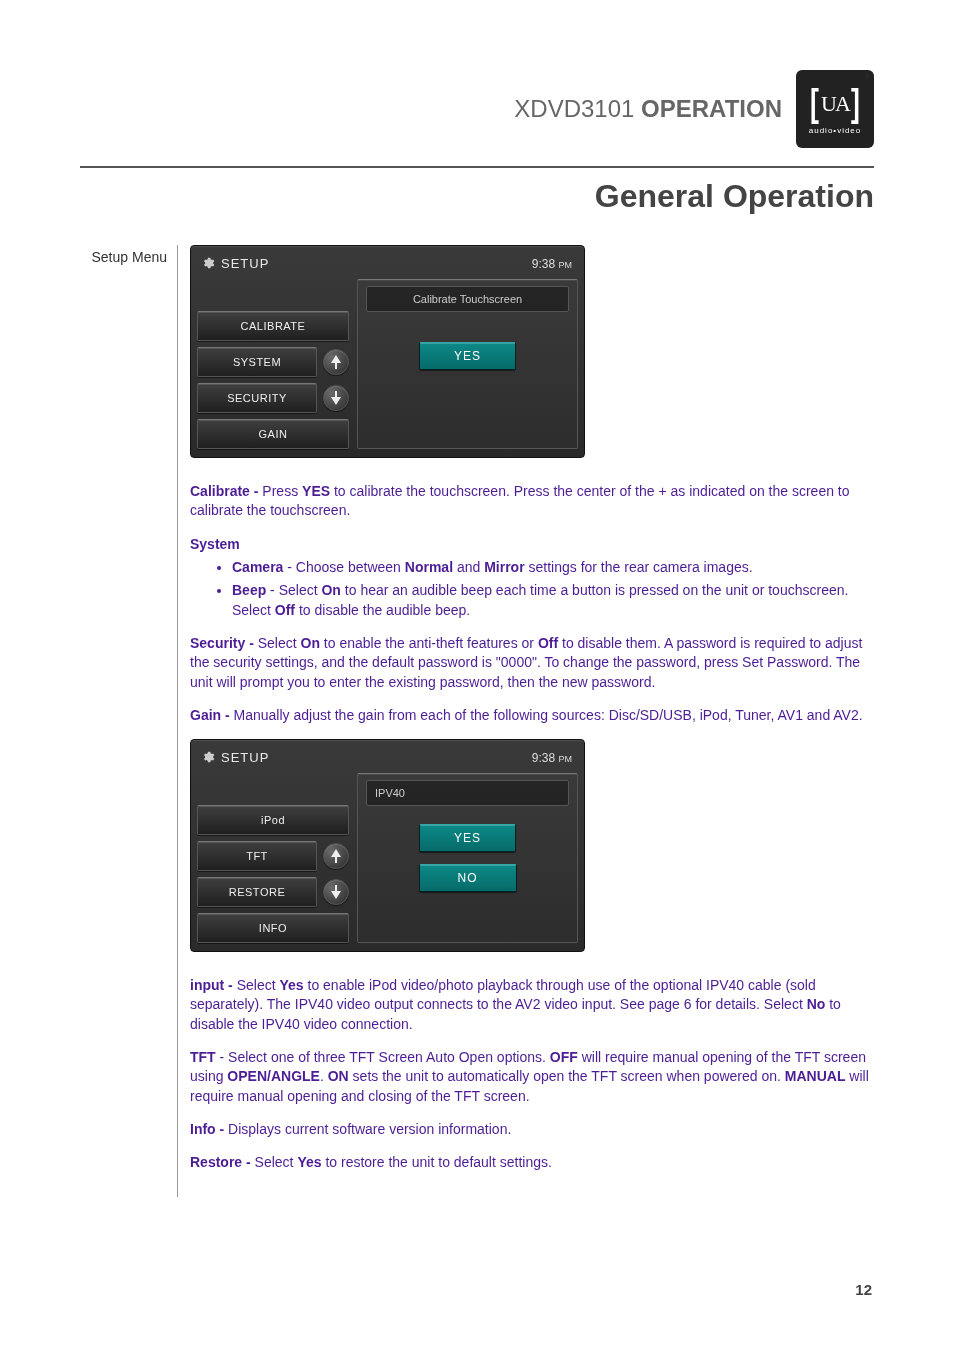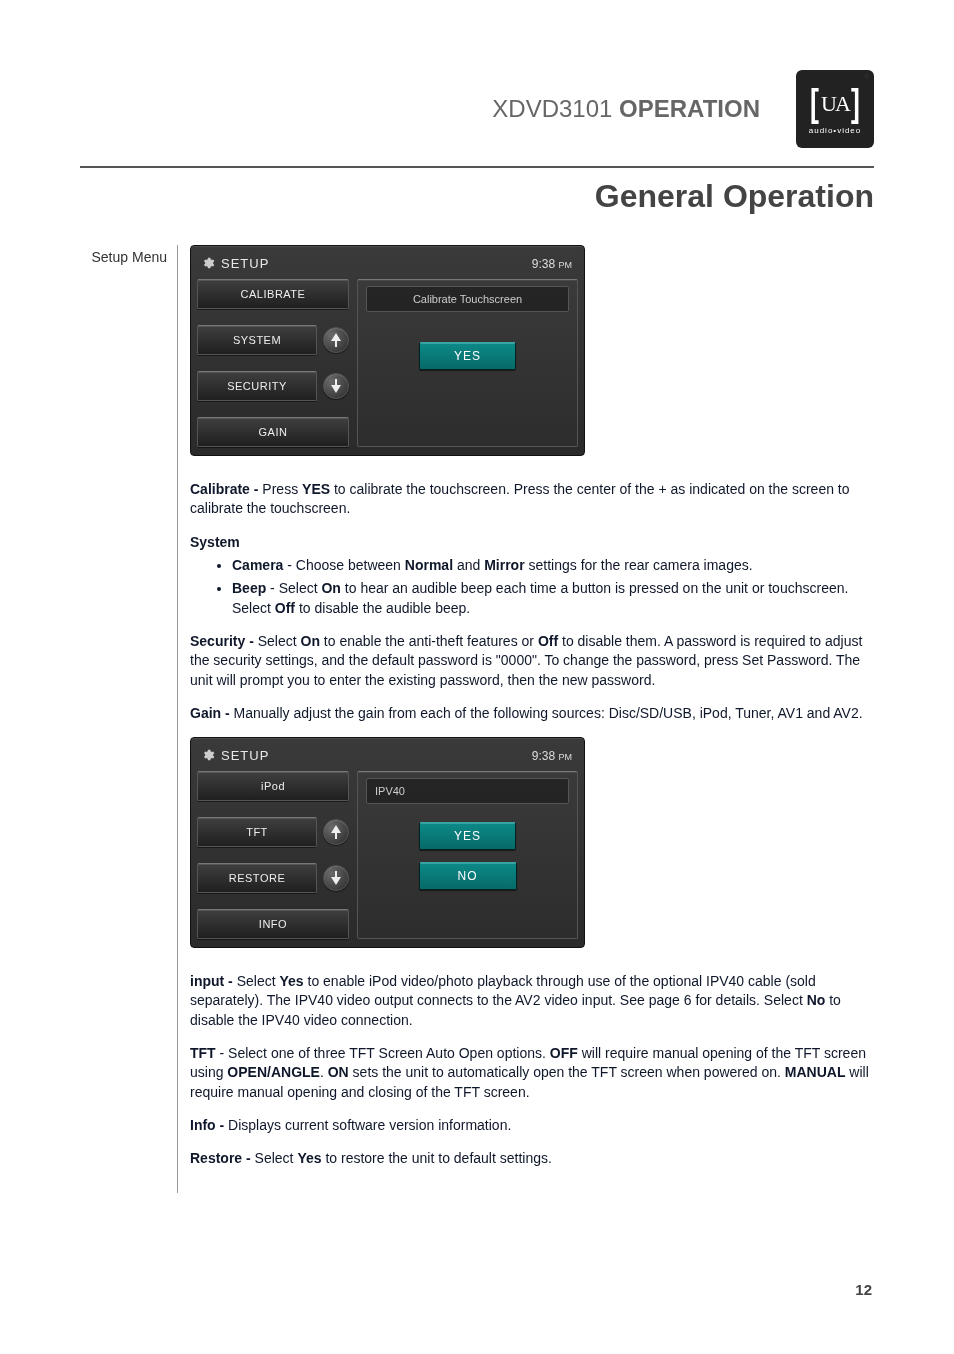--- a/index.html
+++ b/index.html
@@ -12,21 +12,21 @@
     margin: 0 auto;
     position: relative;
   }
   .page {
     padding: 70px 80px 40px 80px;
   }
   .header {
     display: flex;
     justify-content: flex-end;
     align-items: center;
-    gap: 36px;
+    gap: 14px;
     padding-bottom: 18px;
     border-bottom: 2px solid #555;
     margin-bottom: 10px;
   }
   .header-title {
     font-size: 24px;
     color: #666;
     font-weight: bold;
   }
   .header-title .light { font-weight: 300; }
@@ -127,21 +127,22 @@
     width: 14px; height: 14px; display: inline-block;
   }
   .dev-body {
     display: flex;
     gap: 8px;
   }
   .dev-left {
     width: 152px;
     display: flex;
     flex-direction: column;
-    gap: 16px;
+    gap: 6px;
+    margin-top: 32px;
   }
   .menu-row { display: flex; align-items: center; gap: 6px; }
   .menu-btn {
     flex: 1;
     background: linear-gradient(#3f3f3f, #1f1f1f);
     border: 1px solid #555;
     border-top-color: #777;
     color: #eee;
     text-align: center;
     padding: 8px 4px;
@@ -205,21 +206,21 @@
     font-size: 12px;
     padding: 6px 34px;
     border-radius: 2px;
     letter-spacing: 1px;
     box-shadow: inset 0 1px 0 rgba(255,255,255,0.2), 0 1px 1px rgba(0,0,0,0.5);
   }
   .dev-right .btn-stack { display: flex; flex-direction: column; gap: 12px; align-items: center; }
   .no-btn { padding-left: 38px; padding-right: 38px; }
 
   
-  .body-text { font-size: 14px; color: #0f172a; line-height: 1.38; margin-top: 18px; }
+  .body-text { font-size: 14px; color: #4c1d95; line-height: 1.38; margin-top: 18px; }
   .body-text p { margin-bottom: 14px; }
   .body-text ul { list-style: disc; padding-left: 42px; margin-top: -10px; margin-bottom: 14px; }
   .body-text li { margin-bottom: 4px; }
   .b { font-weight: bold; }
   .page-num {
     position: absolute;
     right: 82px;
     bottom: 56px;
     font-size: 15px;
     color: #444;

